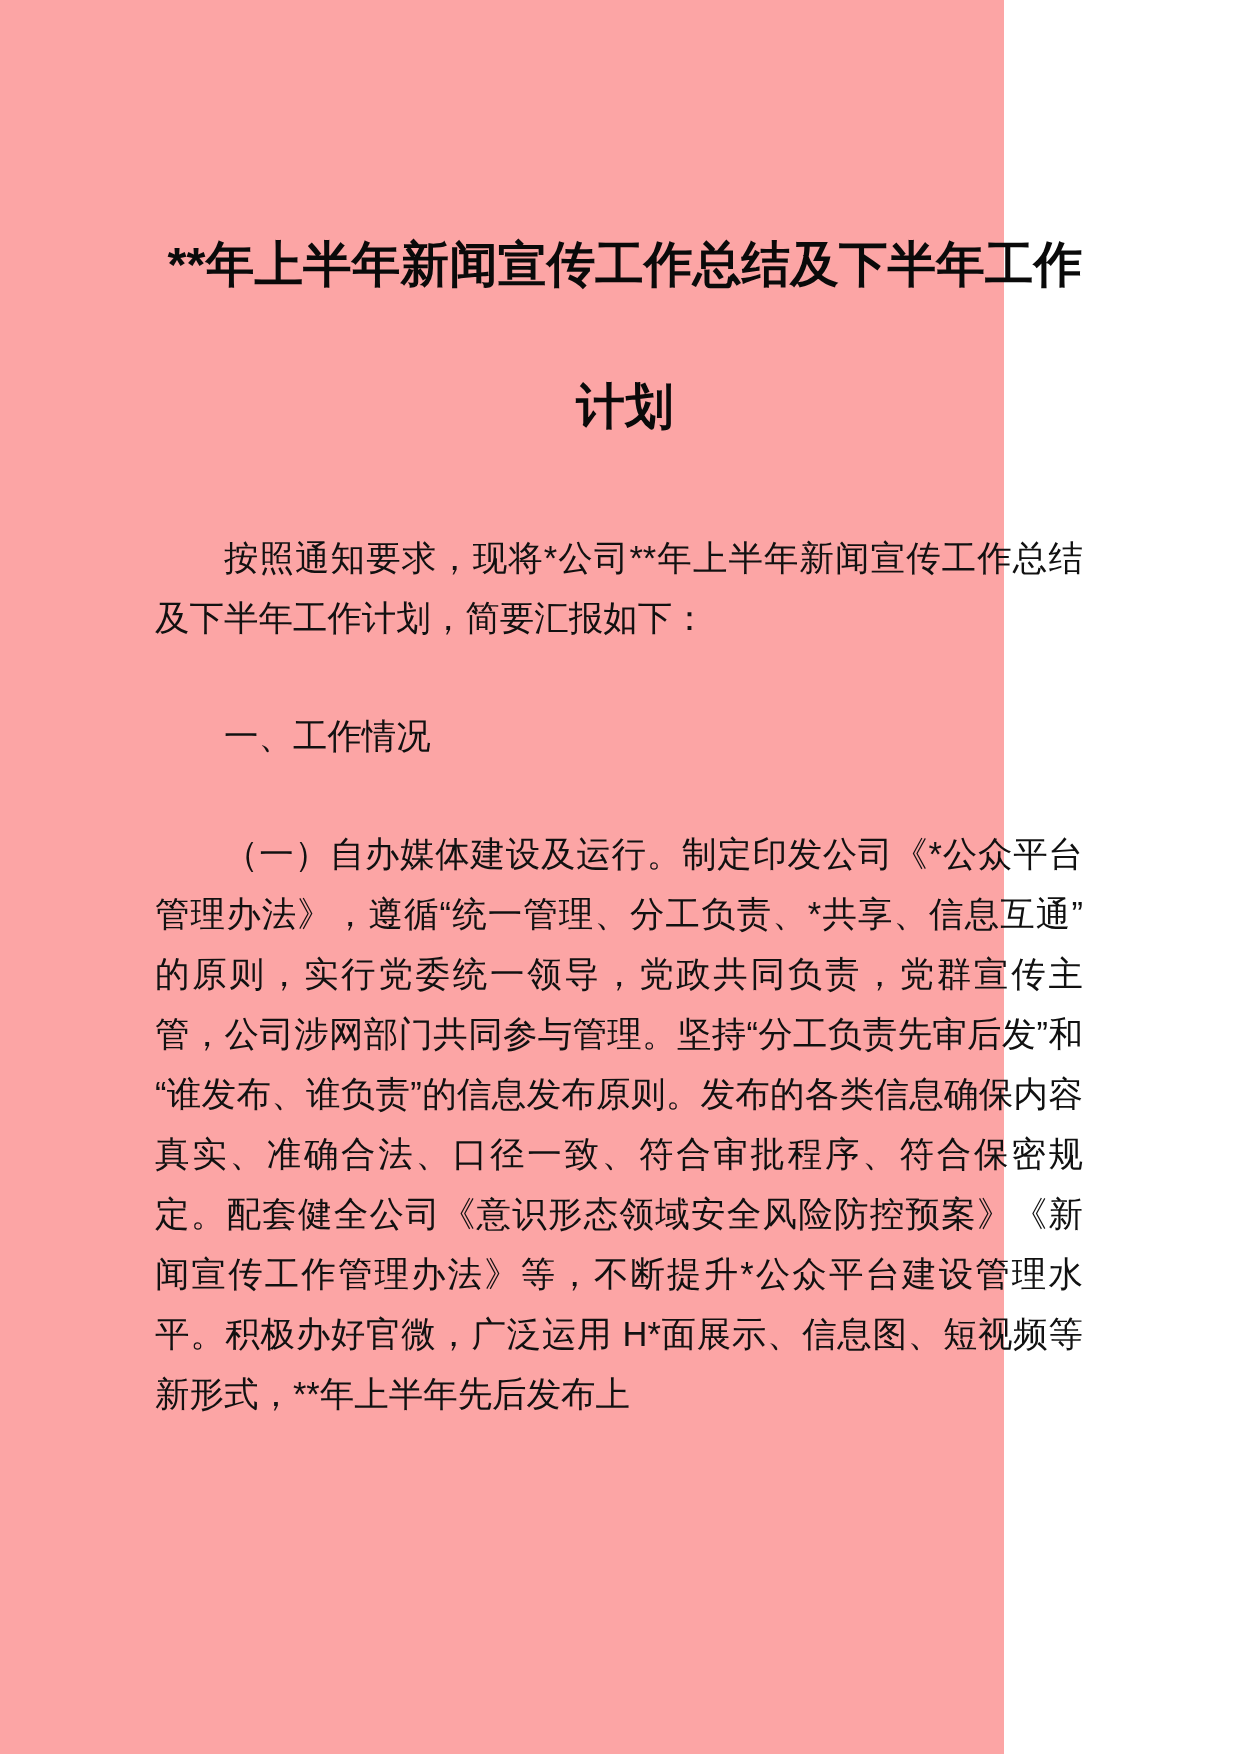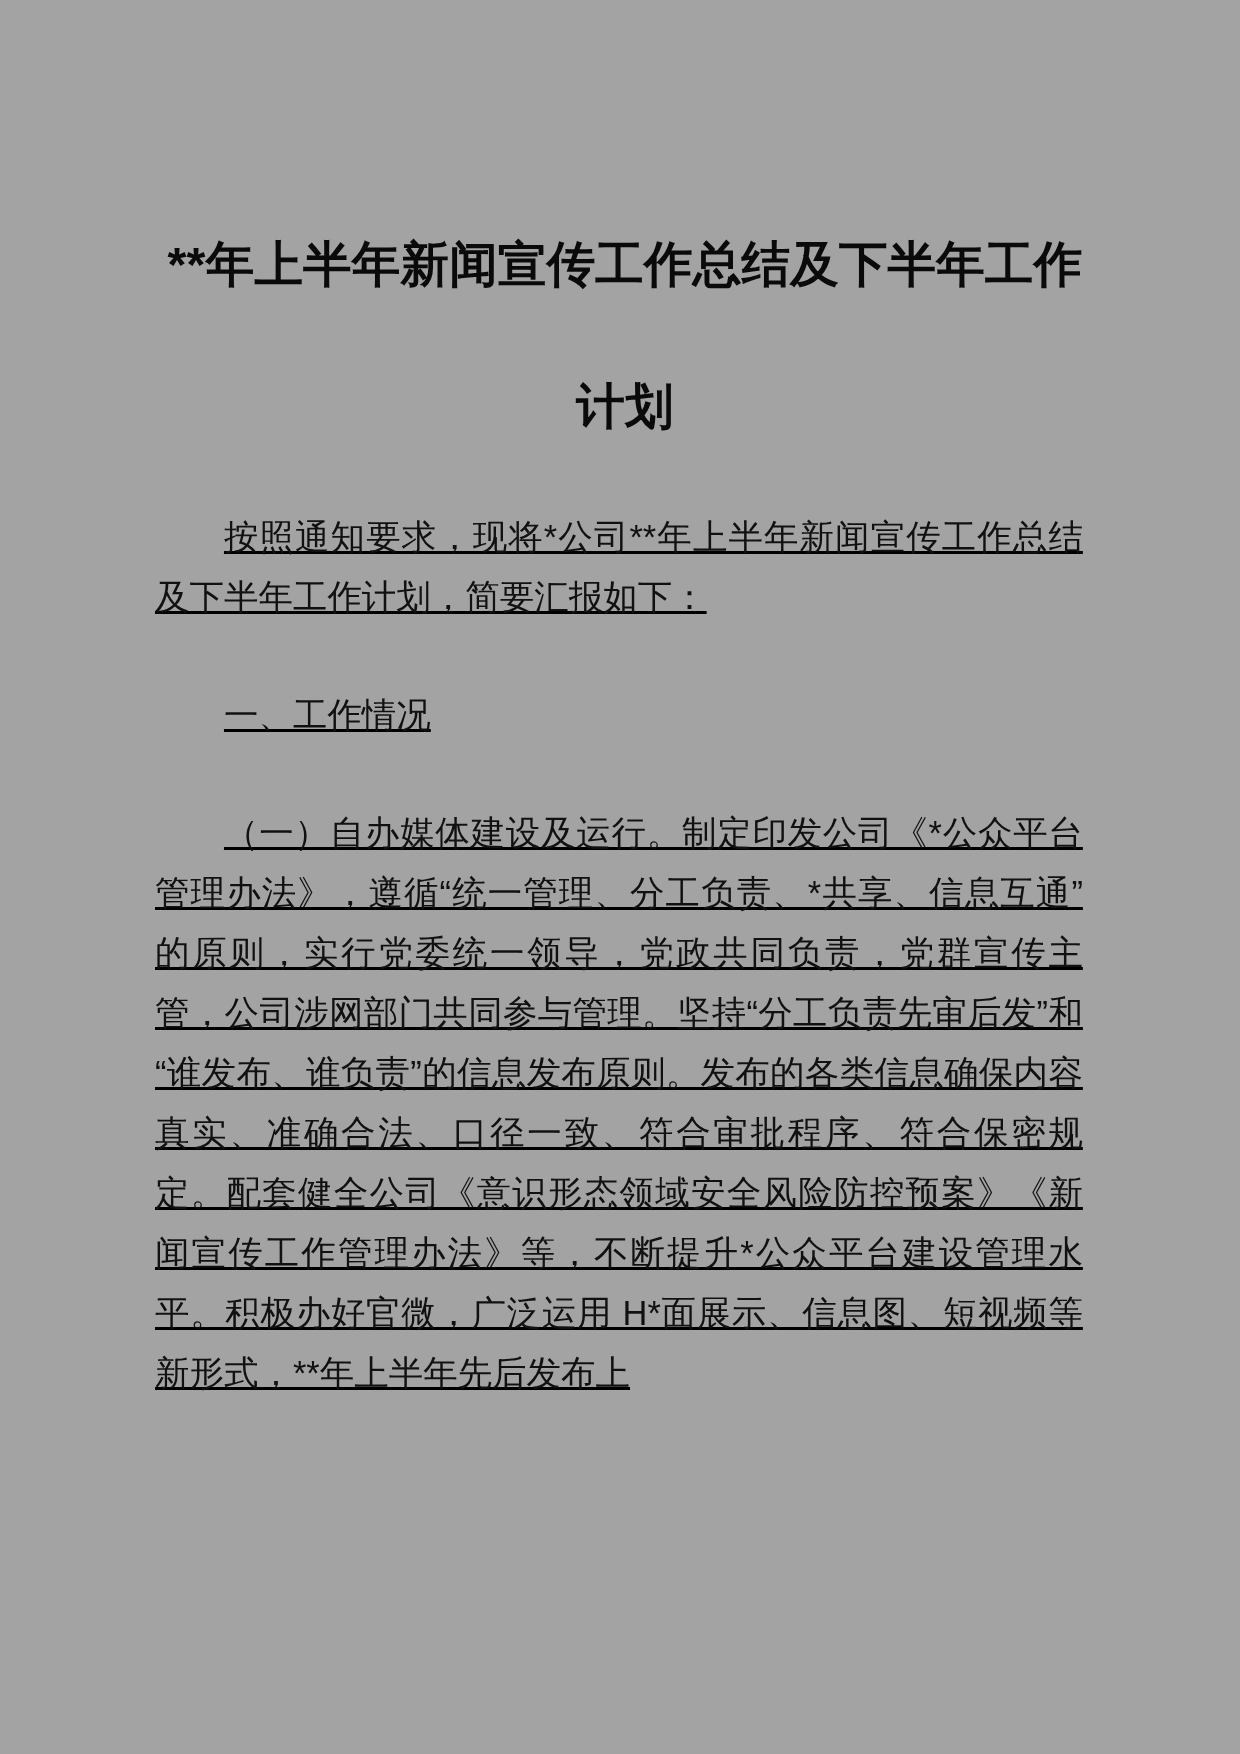--- a/index.html
+++ b/index.html
@@ -11,46 +11,45 @@
   body {
     width: 1240px;
     height: 1754px;
     overflow: hidden;
     font-family: "Liberation Sans", "DejaVu Sans", sans-serif;
     color: #000000;
     -webkit-font-smoothing: antialiased;
   }
   .page {
     position: relative;
-    width: 1240px;
+    width: 1004px;
     height: 1754px;
     box-sizing: border-box;
-    background: #a3a3a3;
+    background: #fca5a5;
   }
   .doc-title {
     position: absolute;
     left: 155px;
     top: 160px;
     width: 940px;
     text-align: center;
     font-size: 49px;
     font-weight: 700;
     line-height: 142px;
     letter-spacing: 0.2px;
     color: #0a0a0a;
     font-family: "Liberation Sans", "DejaVu Sans", sans-serif;
     transform: scaleX(0.99);
     transform-origin: center top;
   }
   .body-block {
     position: absolute;
     left: 155px;
-    top: 507px;
+    top: 528px;
     width: 942px;
-    text-decoration: underline;
   }
   p.para {
     margin: 0;
     font-size: 35px;
     line-height: 60px;
     text-align: justify;
     text-justify: inter-ideograph;
     text-indent: 70px;
     color: #111111;
     font-weight: 400;

